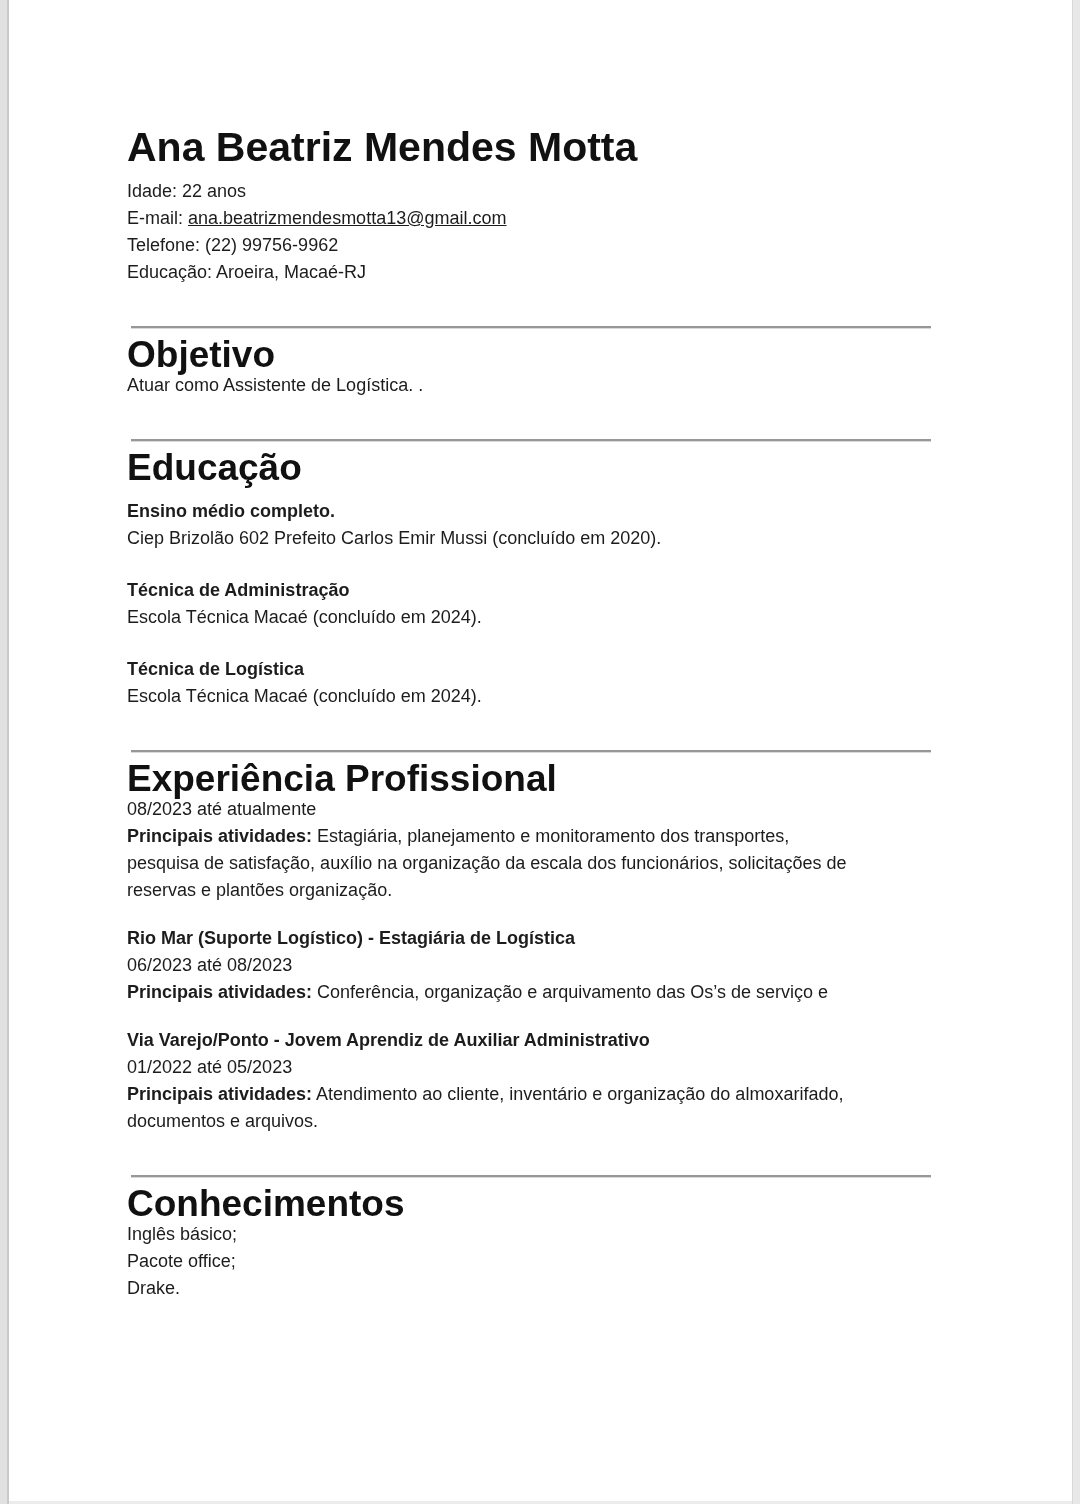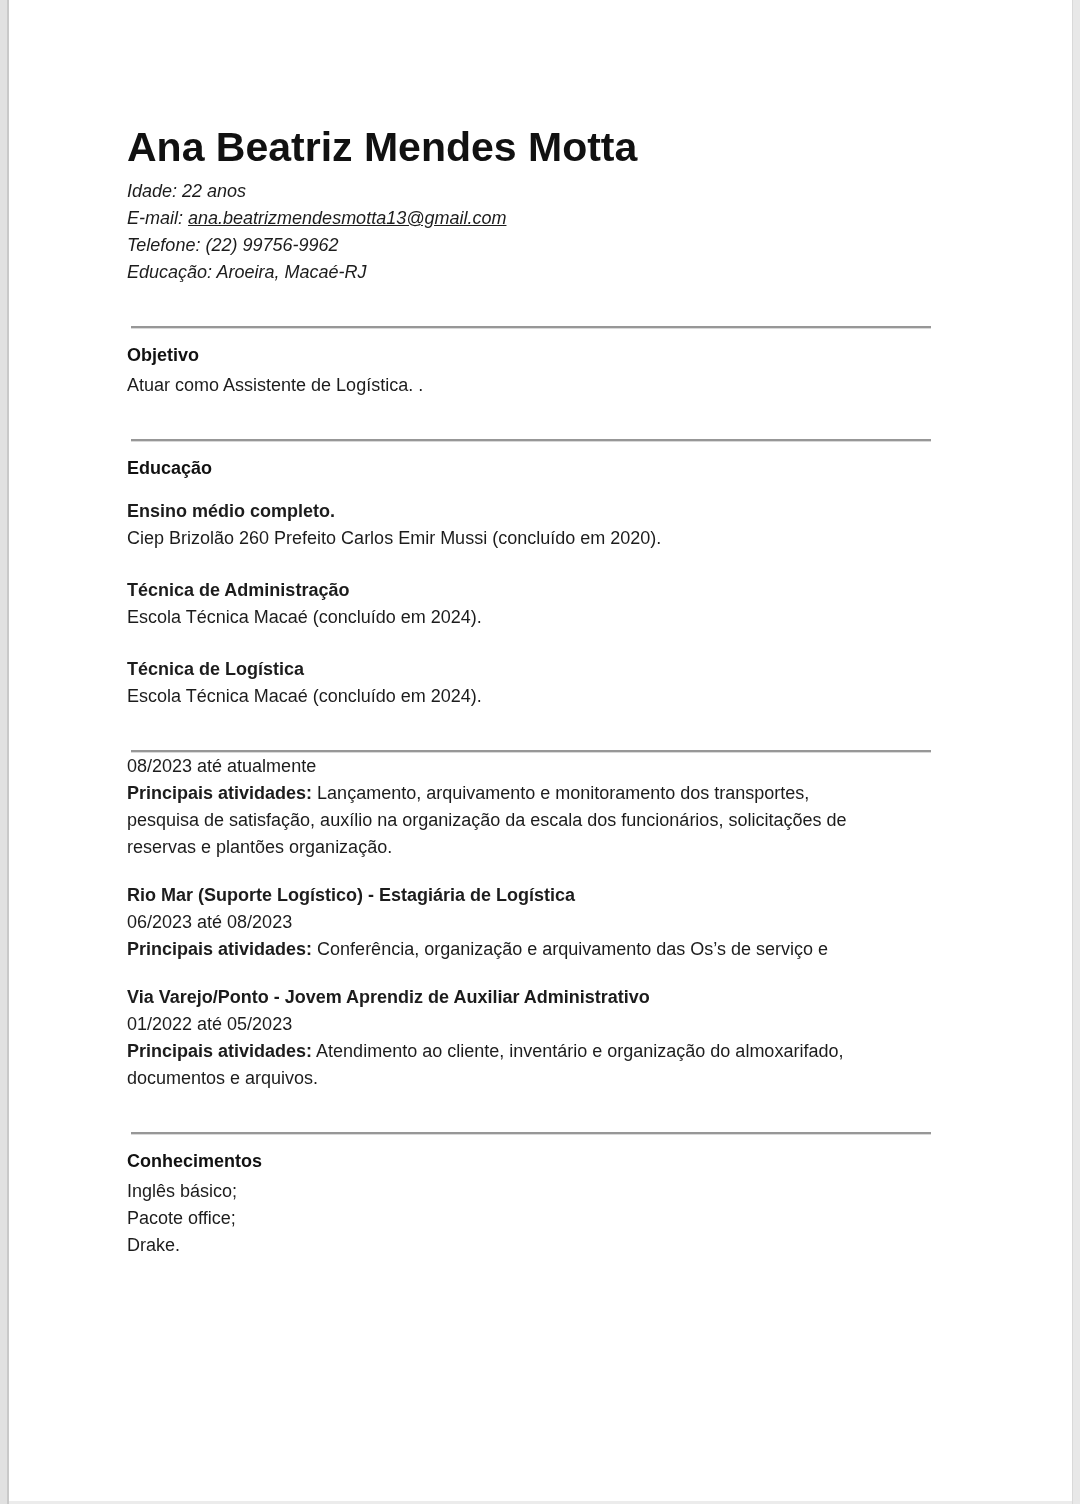--- a/index.html
+++ b/index.html
@@ -39,21 +39,20 @@
     margin: 0;
     font-size: 41px;
     line-height: 50px;
     font-weight: 700;
     color: #111111;
   }
   .contact {
     margin-top: 6px;
     font-size: 18px;
     line-height: 27px;
-    font-style: italic;
   }
   .line {
     font-size: 18px;
     line-height: 27px;
     white-space: nowrap;
   }
   .bold { font-weight: 700; margin-top: 13px; }
   a.email {
     color: #1c1c1c;
     text-decoration: underline;
@@ -61,21 +60,21 @@
   }
   hr.rule {
     border: none;
     border-top: 2px solid #979797;
     border-bottom: 1px solid #d9d9d9;
     width: 800px;
     margin: 40px 0 0 4px;
   }
   h2.section-title {
     margin: 9px 0 0 0;
-    font-size: 18px;
+    font-size: 37px;
     line-height: 34px;
     font-weight: 700;
     color: #111111;
   }
   .entry { margin-top: 25px; }
   .entry.first { margin-top: 0; }
   .job { margin-top: 21px; }
   .job.first { margin-top: 0; }
 </style>
 </head>
@@ -97,36 +96,37 @@
   </div>
 
   <hr class="rule">
   <h2 class="section-title">Objetivo</h2>
   <div class="line">Atuar como Assistente de Logística. .</div>
 
   <hr class="rule">
   <h2 class="section-title">Educação</h2>
   <div class="entry first">
     <div class="line bold">Ensino médio completo.</div>
-    <div class="line">Ciep Brizolão 260 Prefeito Carlos Emir Mussi (concluído em 2020).</div>
+    <div class="line">Ciep Brizolão 602 Prefeito Carlos Emir Mussi (concluído em 2020).</div>
   </div>
   <div class="entry">
     <div class="line bold">Técnica de Administração</div>
     <div class="line">Escola Técnica Macaé (concluído em 2024).</div>
   </div>
   <div class="entry">
     <div class="line bold">Técnica de Logística</div>
     <div class="line">Escola Técnica Macaé (concluído em 2024).</div>
   </div>
 
   <hr class="rule">
+  <h2 class="section-title">Experiência Profissional</h2>
 
   <div class="job first">
     <div class="line">08/2023 até atualmente</div>
-    <div class="line"><span class="bold">Principais atividades:</span> <span>Lançamento, arquivamento e monitoramento dos transportes,</span></div>
+    <div class="line"><span class="bold">Principais atividades:</span> <span>Estagiária, planejamento e monitoramento dos transportes,</span></div>
     <div class="line">pesquisa de satisfação, auxílio na organização da escala dos funcionários, solicitações de</div>
     <div class="line">reservas e plantões organização.</div>
   </div>
 
   <div class="job">
     <div class="line bold">Rio Mar (Suporte Logístico) - Estagiária de Logística</div>
     <div class="line">06/2023 até 08/2023</div>
     <div class="line"><span class="bold">Principais atividades:</span> <span>Conferência, organização e arquivamento das Os’s de serviço e</span></div>
   </div>
 

